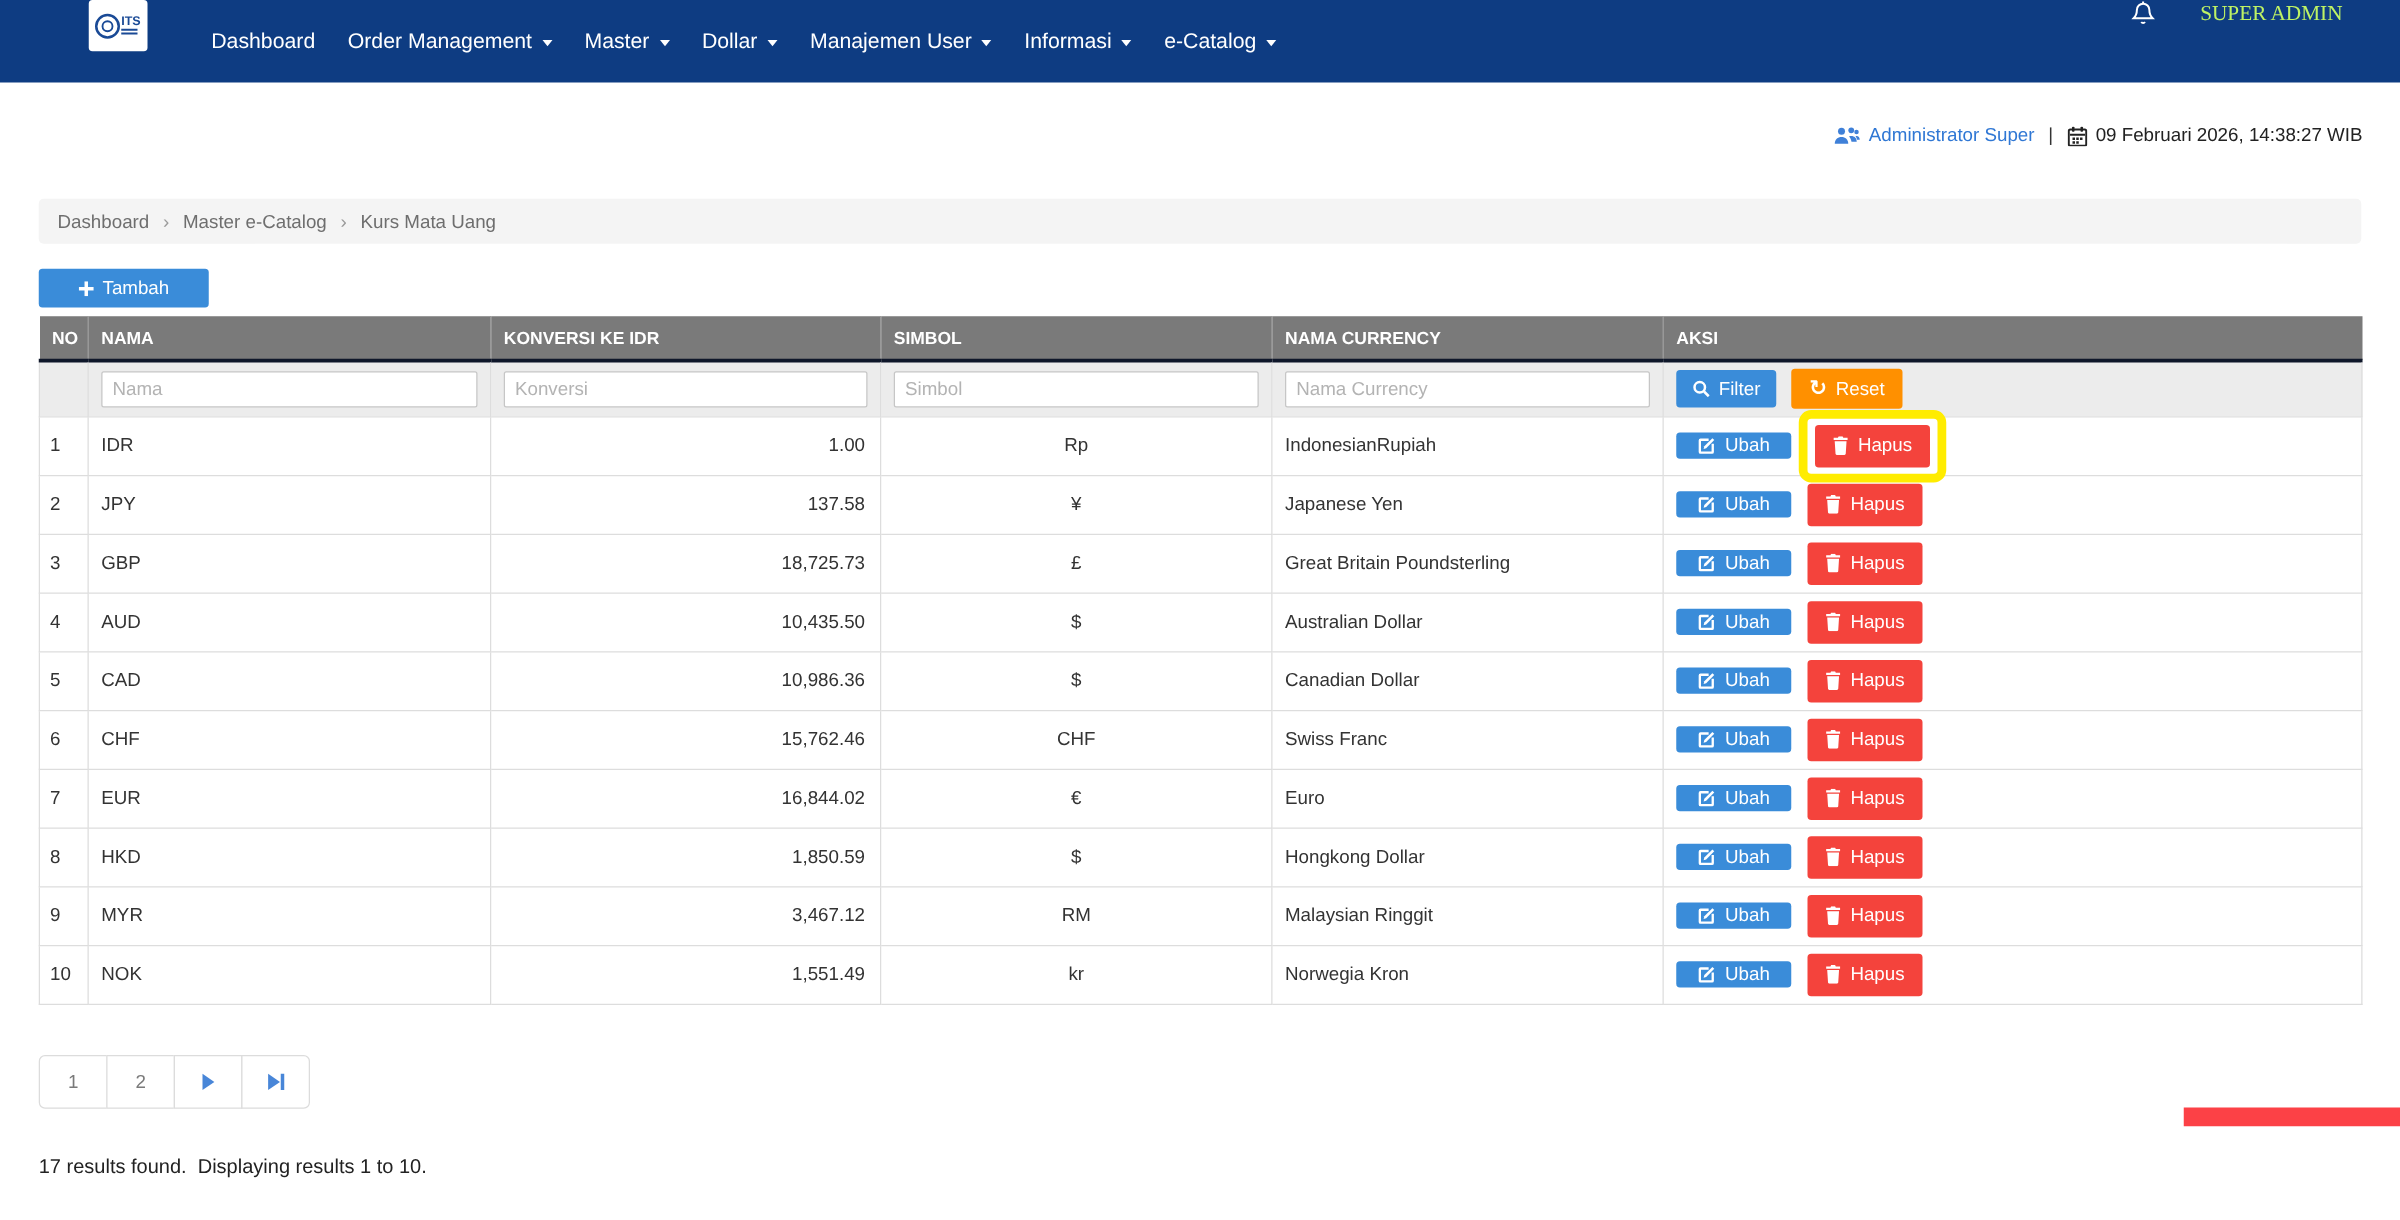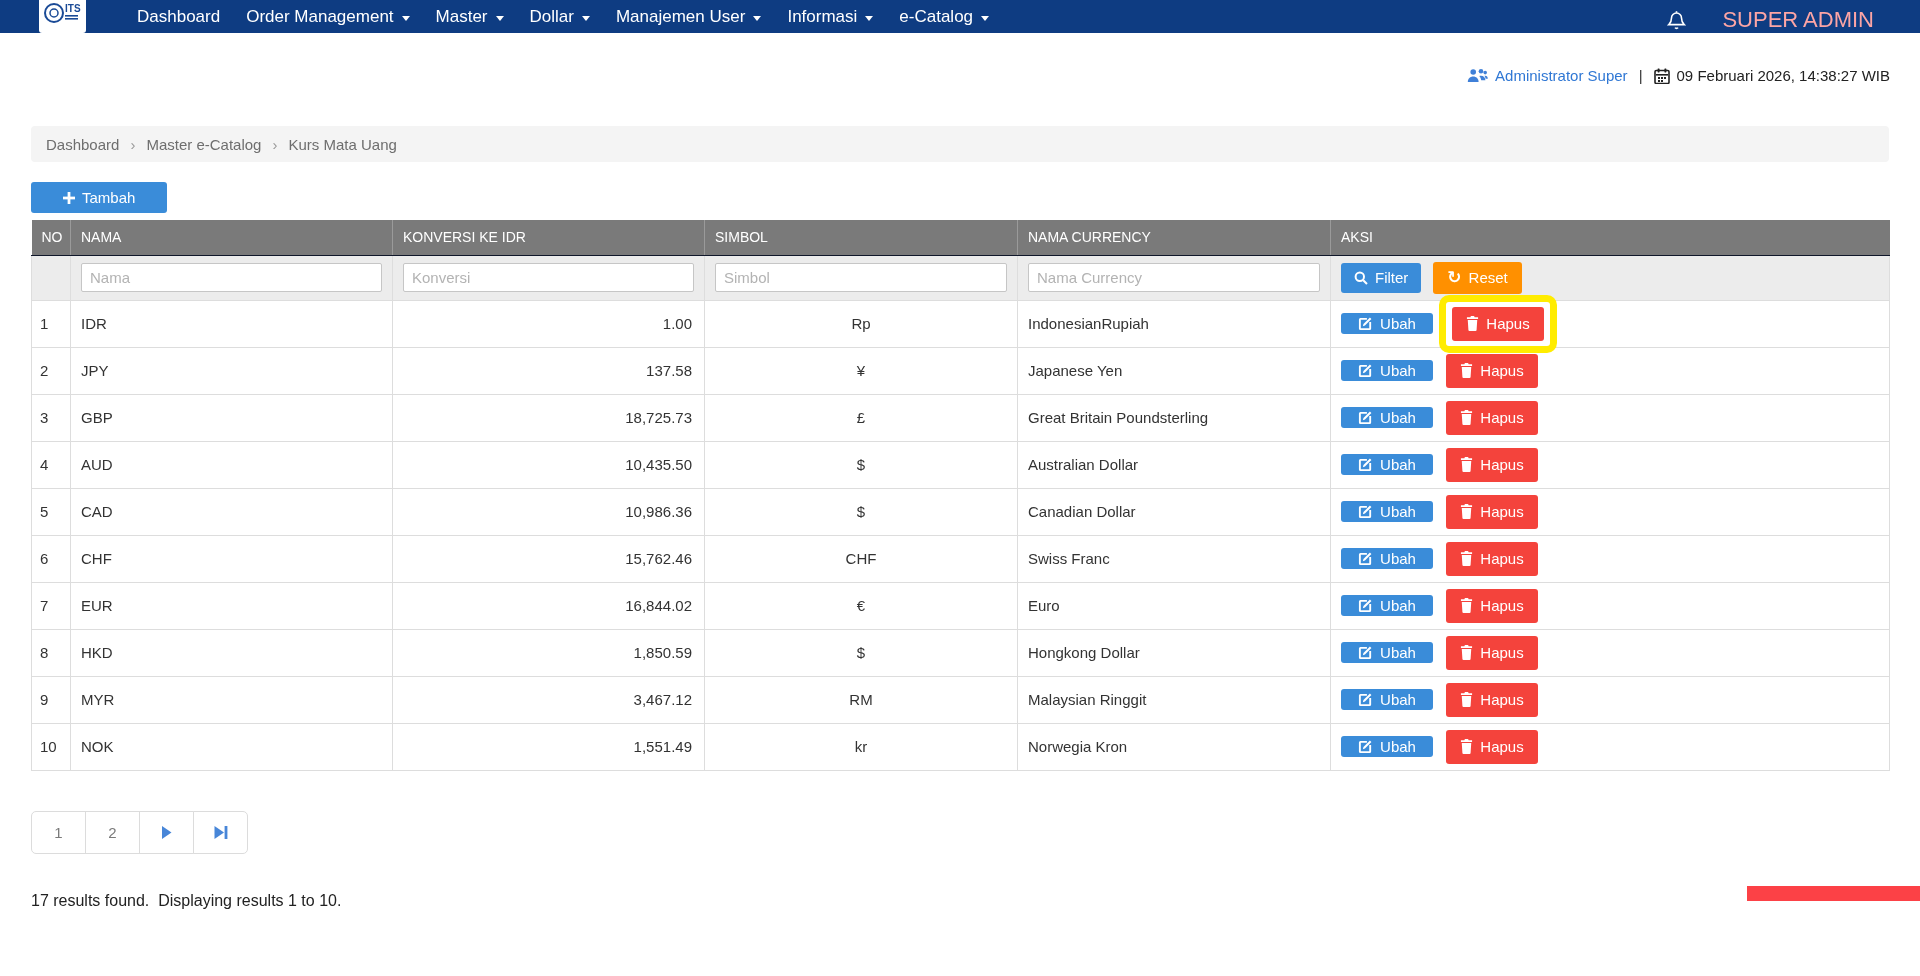--- a/index.html
+++ b/index.html
@@ -6,48 +6,48 @@
     --navbar-bg:#0e3c82; --primary:#3a8cd9; --orange:#ff9000; --red:#f4433c;
     --yellow:#ffec00; --annot-red:#fc4146; --header-gray:#7a7a7a; --link-blue:#2f77d4;
   }
   *{box-sizing:border-box;}
   html,body{margin:0;padding:0;}
   body{
     width:1920px;height:976px;position:relative;overflow:hidden;background:#fff;
     font-family:"Liberation Sans","DejaVu Sans",sans-serif;color:#333;
   }
   
-  .navbar{height:33px;background:var(--navbar-bg);display:flex;align-items:flex-end;}
+  .navbar{height:66px;background:var(--navbar-bg);display:flex;align-items:flex-start;padding-left:32px;}
   .brand{width:47px;height:41px;background:#fff;border-radius:3px;margin-left:39px;
     display:flex;align-items:center;justify-content:center;cursor:pointer;}
   .nav-items{display:flex;margin-left:38px;height:100%;align-items:stretch;}
   .nav-item{display:flex;align-items:center;padding:0 13px;color:#fff;font-size:17px;cursor:pointer;white-space:nowrap;}
   .caret{width:0;height:0;border-left:4.5px solid transparent;border-right:4.5px solid transparent;
     border-top:5px solid #fff;margin-left:8px;margin-top:3px;}
   .nav-right{margin-left:auto;display:flex;align-items:center;gap:36px;padding-right:46px;}
   .bell{display:flex;align-items:center;cursor:pointer;}
-  .nav-user{color:#fca5a5;font-size:22px;cursor:pointer;white-space:nowrap;}
+  .nav-user{color:#bef264;font-size:17px;cursor:pointer;white-space:nowrap;font-family:Liberation Serif, serif;}
   
   .userbar{display:flex;align-items:center;justify-content:flex-end;padding:34px 30px 0 0;gap:7px;font-size:15px;color:#222;}
   .user-link{color:var(--link-blue);cursor:pointer;}
   .sep{margin:0 4px;color:#333;}
   
   .breadcrumb{margin:42px 31px 0;height:36px;background:#f4f4f4;border-radius:4px;
     display:flex;align-items:center;padding-left:15px;font-size:15px;color:#6e6e6e;gap:11px;}
   .bc-sep{color:#9a9a9a;}
   .bc-item{cursor:pointer;}
   
   .btn{border:none;border-radius:3px;color:#fff;cursor:pointer;display:inline-flex;
     align-items:center;justify-content:center;gap:7px;font-family:inherit;font-size:15px;}
   .btn-add{margin:20px 0 0 31px;height:31px;padding:0 32px;background:var(--primary);}
   
   .table-wrap{margin:7px 31px 0;}
   table{width:1858px;border-collapse:collapse;table-layout:fixed;}
-  th{background:var(--header-gray);color:#fff;font-size:14px;font-weight:normal;text-align:left;
-    height:35px;padding:0 0 0 10px;border-right:1px solid #9a9a9a;border-bottom:1px solid #0f172a;}
+  th{background:var(--header-gray);color:#fff;font-size:14px;font-weight:bold;text-align:left;
+    height:35px;padding:0 0 0 10px;border-right:1px solid #9a9a9a;border-bottom:3px solid #0f172a;}
   th:last-child{border-right:none;}
   .filter-row td{background:#ececec;height:45px;border:1px solid #ddd;padding:0 10px;}
   .filter-row input{width:100%;height:29px;border:1px solid #c6c6c6;border-radius:2px;
     padding:0 8px;font-size:15px;font-family:inherit;color:#333;background:#fff;}
   .filter-row input::placeholder{color:#b3b3b3;}
   .filter-actions{display:flex;align-items:center;gap:12px;}
   .btn-filter{height:30px;padding:0 13px;background:var(--primary);}
   .btn-reset{height:32px;padding:0 14px;background:var(--orange);}
   .refresh-glyph{font-family:"DejaVu Sans",sans-serif;font-size:17px;font-weight:bold;line-height:1;}
   tbody td{border:1px solid #ddd;height:47px;font-size:15px;color:#333;padding:0 10px;background:#fff;}

